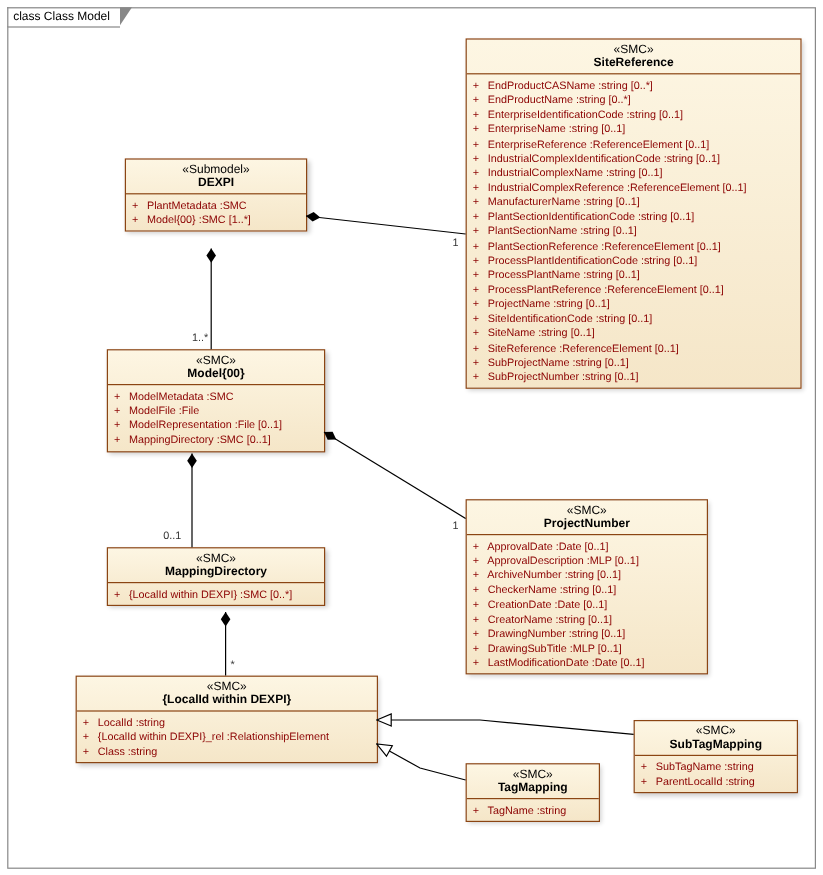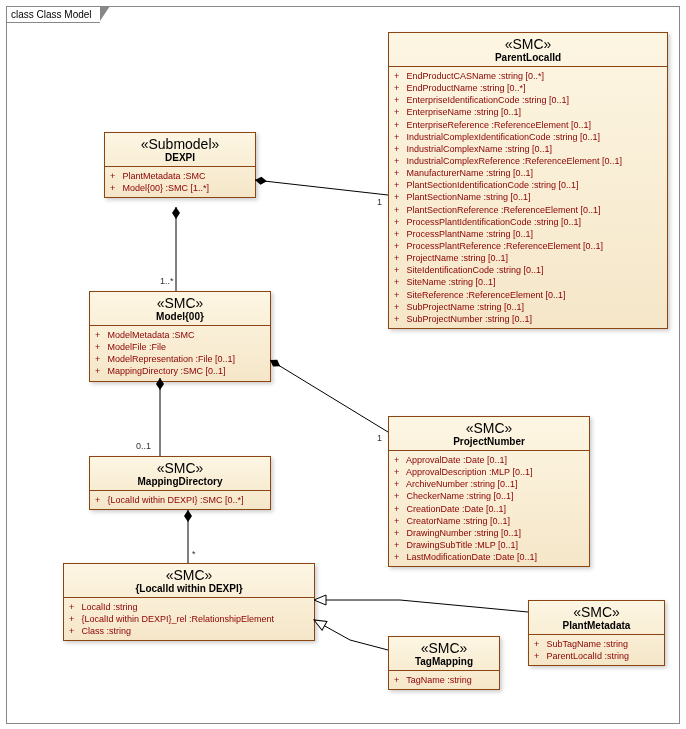--- a/index.html
+++ b/index.html
@@ -47,21 +47,21 @@
     border: 1px solid #8b4513;
     box-shadow: 2px 2px 4px rgba(0,0,0,0.2);
   }
   .class-header {
     border-bottom: 1px solid #8b4513;
     text-align: center;
     padding: 3px 6px;
     font-size: 10px;
   }
   .stereotype {
-    font-size: 14px;
+    font-size: 10px;
   }
   .class-name {
     font-weight: bold;
     font-size: 10px;
   }
   .class-attrs {
     padding: 3px 5px;
     font-size: 9px;
     line-height: 1.35;
   }
@@ -136,21 +136,21 @@
   <div class="class-attrs">
       <div class="attr"><span class="vis">+</span> LocalId  :string</div>
       <div class="attr"><span class="vis">+</span> {LocalId within DEXPI}_rel  :RelationshipElement</div>
       <div class="attr"><span class="vis">+</span> Class  :string</div>
     </div>
 </div>
 
 <div class="class-box" style="left:388px; top:32px; width:278px;">
   <div class="class-header">
     <div class="stereotype">«SMC»</div>
-    <div class="class-name">ParentLocalId</div>
+    <div class="class-name">SiteReference</div>
   </div>
   <div class="class-attrs">
       <div class="attr"><span class="vis">+</span> EndProductCASName  :string [0..*]</div>
       <div class="attr"><span class="vis">+</span> EndProductName  :string [0..*]</div>
       <div class="attr"><span class="vis">+</span> EnterpriseIdentificationCode  :string [0..1]</div>
       <div class="attr"><span class="vis">+</span> EnterpriseName  :string [0..1]</div>
       <div class="attr"><span class="vis">+</span> EnterpriseReference  :ReferenceElement [0..1]</div>
       <div class="attr"><span class="vis">+</span> IndustrialComplexIdentificationCode  :string [0..1]</div>
       <div class="attr"><span class="vis">+</span> IndustrialComplexName  :string [0..1]</div>
       <div class="attr"><span class="vis">+</span> IndustrialComplexReference  :ReferenceElement [0..1]</div>
@@ -194,21 +194,21 @@
     <div class="class-name">TagMapping</div>
   </div>
   <div class="class-attrs">
       <div class="attr"><span class="vis">+</span> TagName  :string</div>
     </div>
 </div>
 
 <div class="class-box" style="left:528px; top:600px; width:135px;">
   <div class="class-header">
     <div class="stereotype">«SMC»</div>
-    <div class="class-name">PlantMetadata</div>
+    <div class="class-name">SubTagMapping</div>
   </div>
   <div class="class-attrs">
       <div class="attr"><span class="vis">+</span> SubTagName  :string</div>
       <div class="attr"><span class="vis">+</span> ParentLocalId  :string</div>
     </div>
 </div>
 
 <div class="mult" style="left:160px; top:276px;">1..*</div>
 <div class="mult" style="left:377px; top:197px;">1</div>
 <div class="mult" style="left:136px; top:441px;">0..1</div>

